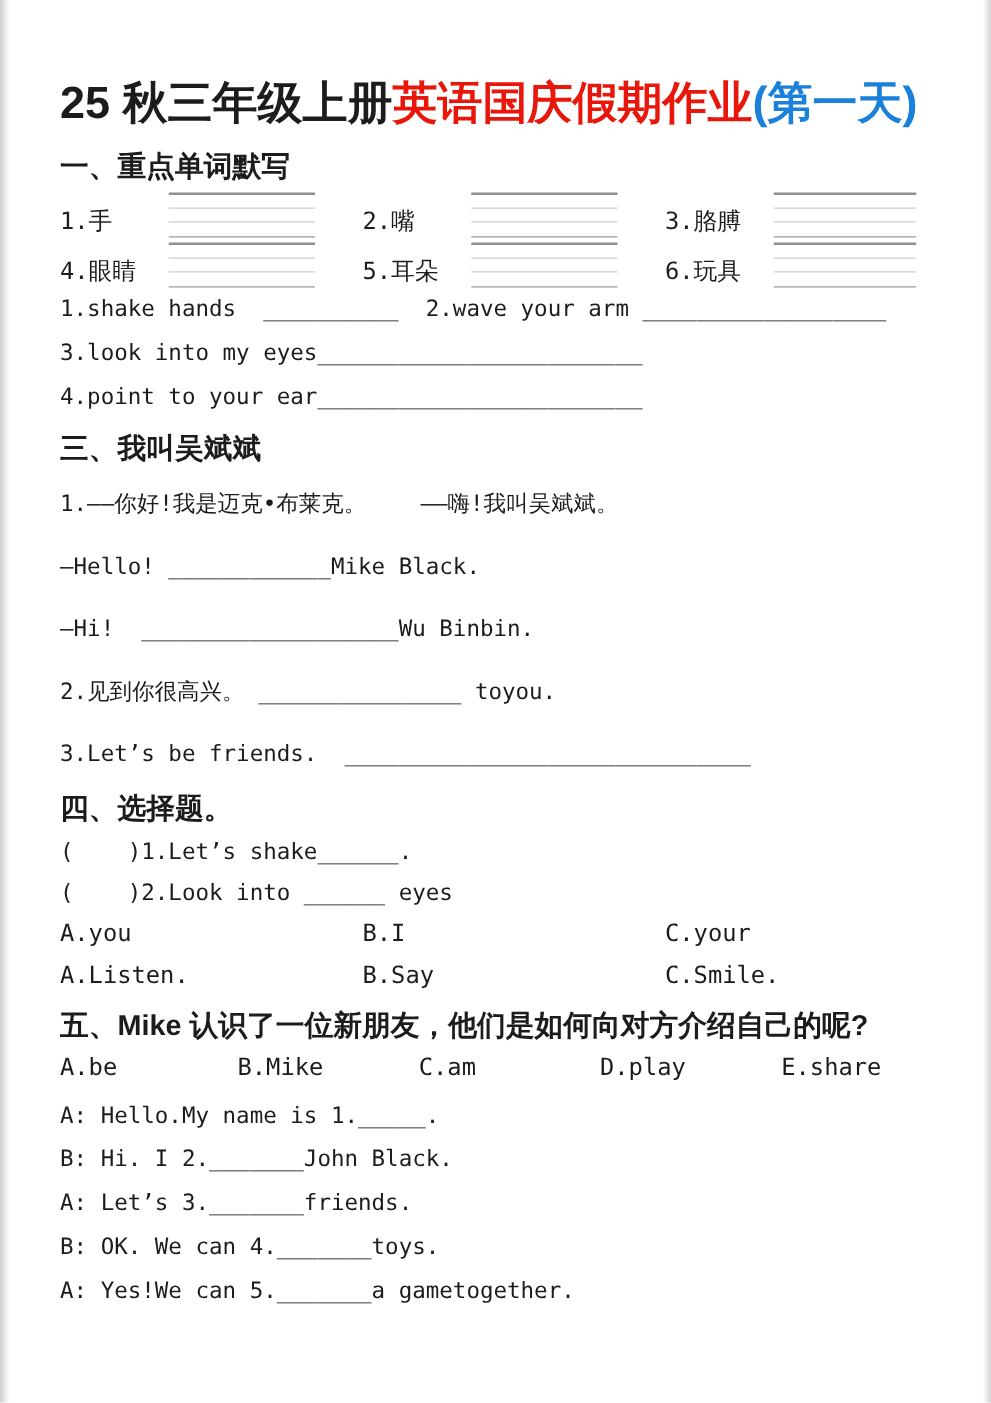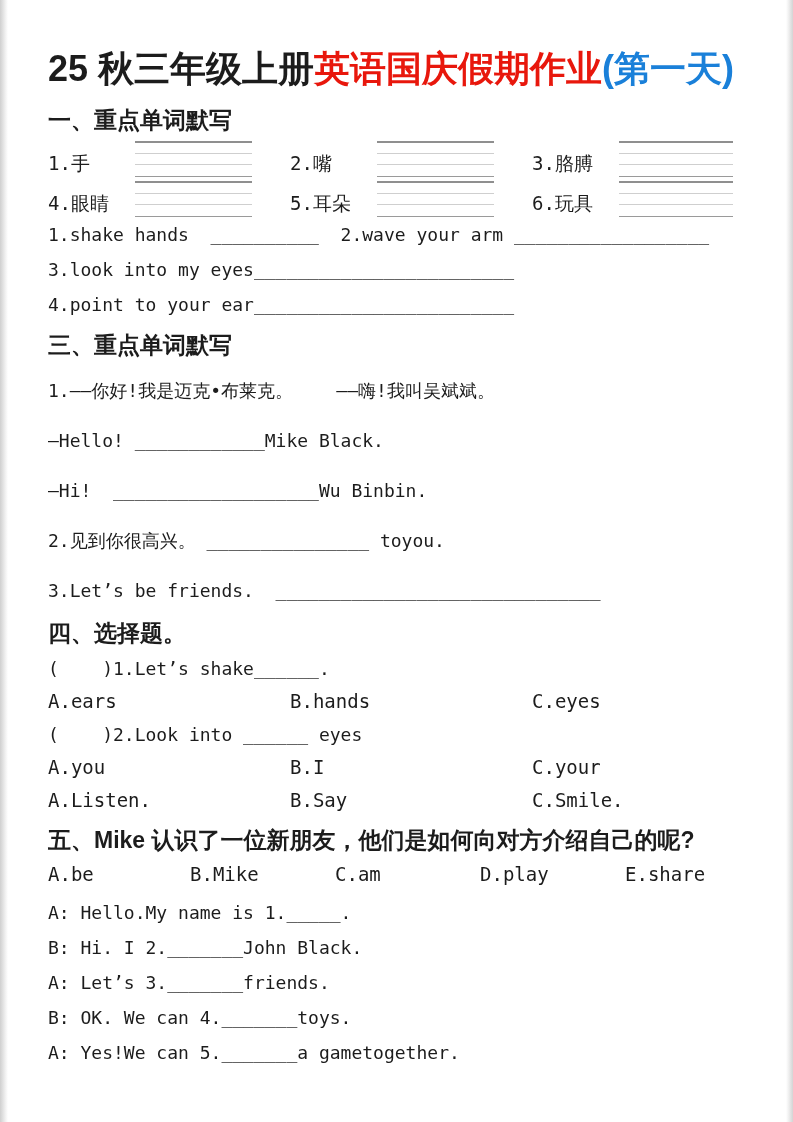--- a/index.html
+++ b/index.html
@@ -13,21 +13,21 @@
   }
   .edge-left {
     position:absolute; left:0; top:0; bottom:0; width:8px;
     background:linear-gradient(to right,#cfcfcf,#f2f2f2 70%,#ffffff);
   }
   .edge-right {
     position:absolute; right:0; top:0; bottom:0; width:7px;
     background:linear-gradient(to left,#d4d4d4,#f3f3f3 70%,#ffffff);
   }
   .sheet {
-    position:absolute; left:0; top:3px; right:0;
+    position:absolute; left:0; top:16px; right:0;
     padding:44px 56px 0 48px;
   }
   .title {
     font-size:36px; font-weight:bold; line-height:44px;
     letter-spacing:0px; white-space:pre; margin:0 0 16px 0;
   }
   .title .t-red  { color:#e8170c; }
   .title .t-blue { color:#1a80d9; }
   .sec-heading {
     font-size:23px; font-weight:bold; line-height:26px;
@@ -116,37 +116,32 @@
       <div class="guide"></div>
     </div>
   </div>
 
   <div class="s2-lines">
     <div class="mline">1.shake hands  __________  2.wave your arm __________________</div>
     <div class="mline">3.look into my eyes________________________</div>
     <div class="mline">4.point to your ear________________________</div>
   </div>
 
-  <div class="sec-heading mt10">三、重点单词默写</div>
+  <div class="sec-heading mt10">三、我叫吴斌斌</div>
   <div class="s3-lines">
     <div class="mline">1.——你好!我是迈克•布莱克。    ——嗨!我叫吴斌斌。</div>
     <div class="mline">—Hello! ____________Mike Black.</div>
     <div class="mline">—Hi!  ___________________Wu Binbin.</div>
     <div class="mline">2.见到你很高兴。 _______________ toyou.</div>
     <div class="mline">3.Let’s be friends.  ______________________________</div>
   </div>
 
   <div class="sec-heading mt12">四、选择题。</div>
   <div class="s4-block">
     <div class="mline">(    )1.Let’s shake______.</div>
-    <div class="choice-row">
-      <span>A.ears</span>
-      <span>B.hands</span>
-      <span>C.eyes</span>
-    </div>
     <div class="mline">(    )2.Look into ______ eyes</div>
     <div class="choice-row">
       <span>A.you</span>
       <span>B.I</span>
       <span>C.your</span>
     </div>
     <div class="choice-row">
       <span>A.Listen.</span>
       <span>B.Say</span>
       <span>C.Smile.</span>

